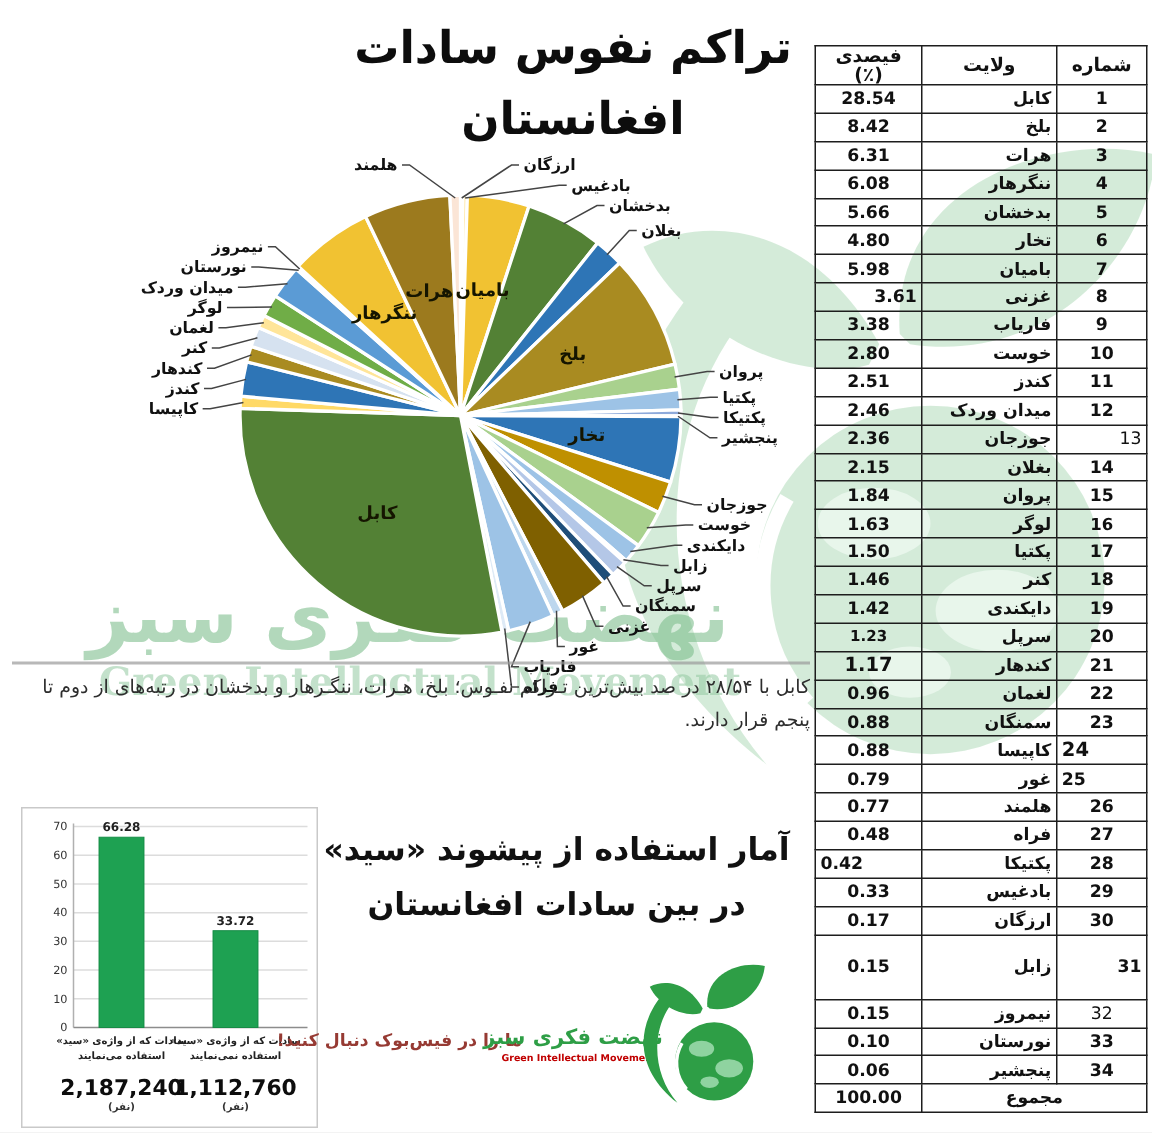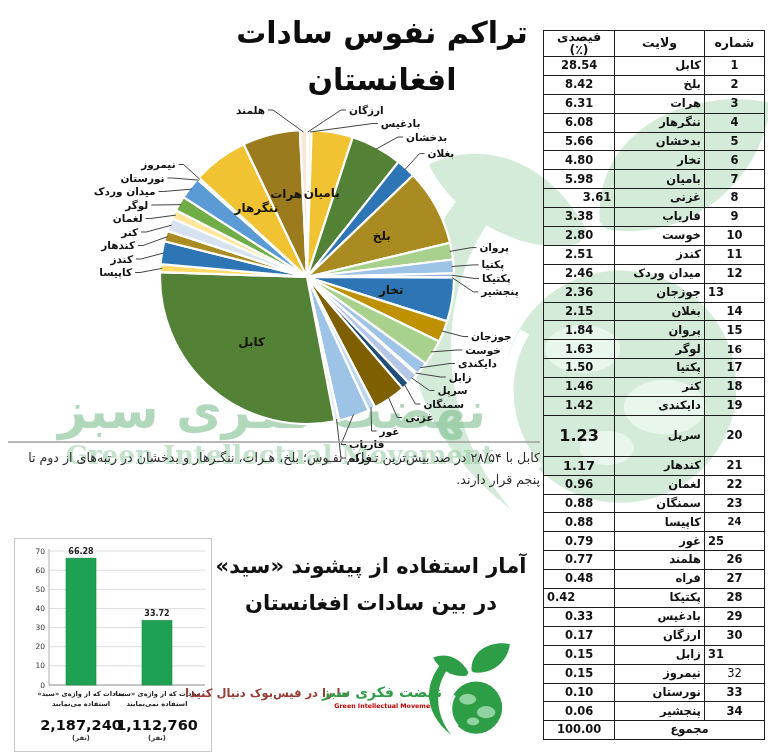--- a/index.html
+++ b/index.html
@@ -308,21 +308,21 @@
             <td style="text-align: center; border: 1.4px solid rgb(29, 29, 29); height: 17.9px; font-size: 11.5px; font-weight: bold; color: rgb(17, 17, 17); padding: 0px 3px; line-height: 1;">11</td>
             <td style="text-align: right; border: 1.4px solid rgb(29, 29, 29); height: 17.9px; font-size: 11.5px; font-weight: bold; color: rgb(17, 17, 17); padding: 0px 3px; line-height: 1;">کندز</td>
             <td style="text-align: center; border: 1.4px solid rgb(29, 29, 29); height: 17.9px; font-size: 11.5px; font-weight: bold; color: rgb(17, 17, 17); padding: 0px 3px; line-height: 1;">2.51</td>
           </tr>
           <tr>
             <td style="text-align: center; border: 1.4px solid rgb(29, 29, 29); height: 17.9px; font-size: 11.5px; font-weight: bold; color: rgb(17, 17, 17); padding: 0px 3px; line-height: 1;">12</td>
             <td style="text-align: right; border: 1.4px solid rgb(29, 29, 29); height: 17.9px; font-size: 11.5px; font-weight: bold; color: rgb(17, 17, 17); padding: 0px 3px; line-height: 1;">میدان وردک</td>
             <td style="text-align: center; border: 1.4px solid rgb(29, 29, 29); height: 17.9px; font-size: 11.5px; font-weight: bold; color: rgb(17, 17, 17); padding: 0px 3px; line-height: 1;">2.46</td>
           </tr>
           <tr>
-            <td style="text-align: left; border: 1.4px solid rgb(29, 29, 29); height: 17.9px; font-size: 11.5px; font-weight: bold; color: rgb(17, 17, 17); padding: 0px 3px; line-height: 1;">13</td>
+            <td style="text-align: right; border: 1.4px solid rgb(29, 29, 29); height: 17.9px; font-size: 11.5px; font-weight: normal; color: rgb(17, 17, 17); padding: 0px 3px; line-height: 1;">13</td>
             <td style="text-align: right; border: 1.4px solid rgb(29, 29, 29); height: 17.9px; font-size: 11.5px; font-weight: bold; color: rgb(17, 17, 17); padding: 0px 3px; line-height: 1;">جوزجان</td>
             <td style="text-align: center; border: 1.4px solid rgb(29, 29, 29); height: 17.9px; font-size: 11.5px; font-weight: bold; color: rgb(17, 17, 17); padding: 0px 3px; line-height: 1;">2.36</td>
           </tr>
           <tr>
             <td style="text-align: center; border: 1.4px solid rgb(29, 29, 29); height: 17.9px; font-size: 11.5px; font-weight: bold; color: rgb(17, 17, 17); padding: 0px 3px; line-height: 1;">14</td>
             <td style="text-align: right; border: 1.4px solid rgb(29, 29, 29); height: 17.9px; font-size: 11.5px; font-weight: bold; color: rgb(17, 17, 17); padding: 0px 3px; line-height: 1;">بغلان</td>
             <td style="text-align: center; border: 1.4px solid rgb(29, 29, 29); height: 17.9px; font-size: 11.5px; font-weight: bold; color: rgb(17, 17, 17); padding: 0px 3px; line-height: 1;">2.15</td>
           </tr>
           <tr>
             <td style="text-align: center; border: 1.4px solid rgb(29, 29, 29); height: 17.9px; font-size: 11.5px; font-weight: bold; color: rgb(17, 17, 17); padding: 0px 3px; line-height: 1;">15</td>
@@ -345,39 +345,39 @@
             <td style="text-align: center; border: 1.4px solid rgb(29, 29, 29); height: 17.9px; font-size: 11.5px; font-weight: bold; color: rgb(17, 17, 17); padding: 0px 3px; line-height: 1;">1.46</td>
           </tr>
           <tr>
             <td style="text-align: center; border: 1.4px solid rgb(29, 29, 29); height: 17.9px; font-size: 11.5px; font-weight: bold; color: rgb(17, 17, 17); padding: 0px 3px; line-height: 1;">19</td>
             <td style="text-align: right; border: 1.4px solid rgb(29, 29, 29); height: 17.9px; font-size: 11.5px; font-weight: bold; color: rgb(17, 17, 17); padding: 0px 3px; line-height: 1;">دایکندی</td>
             <td style="text-align: center; border: 1.4px solid rgb(29, 29, 29); height: 17.9px; font-size: 11.5px; font-weight: bold; color: rgb(17, 17, 17); padding: 0px 3px; line-height: 1;">1.42</td>
           </tr>
           <tr>
             <td style="text-align: center; border: 1.4px solid rgb(29, 29, 29); height: 17.9px; font-size: 11.5px; font-weight: bold; color: rgb(17, 17, 17); padding: 0px 3px; line-height: 1;">20</td>
             <td style="text-align: right; border: 1.4px solid rgb(29, 29, 29); height: 17.9px; font-size: 11.5px; font-weight: bold; color: rgb(17, 17, 17); padding: 0px 3px; line-height: 1;">سرپل</td>
-            <td style="text-align: center; border: 1.4px solid rgb(29, 29, 29); height: 17.9px; font-size: 16px; font-weight: bold; color: rgb(17, 17, 17); padding: 11px 3px; line-height: 1;">1.23</td>
+            <td style="text-align: center; border: 1.4px solid rgb(29, 29, 29); height: 17.9px; font-size: 10px; font-weight: bold; color: rgb(17, 17, 17); padding: 0px 3px; line-height: 1;">1.23</td>
           </tr>
           <tr>
             <td style="text-align: center; border: 1.4px solid rgb(29, 29, 29); height: 17.9px; font-size: 11.5px; font-weight: bold; color: rgb(17, 17, 17); padding: 0px 3px; line-height: 1;">21</td>
             <td style="text-align: right; border: 1.4px solid rgb(29, 29, 29); height: 17.9px; font-size: 11.5px; font-weight: bold; color: rgb(17, 17, 17); padding: 0px 3px; line-height: 1;">کندهار</td>
             <td style="text-align: center; border: 1.4px solid rgb(29, 29, 29); height: 17.9px; font-size: 13px; font-weight: bold; color: rgb(17, 17, 17); padding: 0px 3px; line-height: 1;">1.17</td>
           </tr>
           <tr>
             <td style="text-align: center; border: 1.4px solid rgb(29, 29, 29); height: 17.9px; font-size: 11.5px; font-weight: bold; color: rgb(17, 17, 17); padding: 0px 3px; line-height: 1;">22</td>
             <td style="text-align: right; border: 1.4px solid rgb(29, 29, 29); height: 17.9px; font-size: 11.5px; font-weight: bold; color: rgb(17, 17, 17); padding: 0px 3px; line-height: 1;">لغمان</td>
             <td style="text-align: center; border: 1.4px solid rgb(29, 29, 29); height: 17.9px; font-size: 11.5px; font-weight: bold; color: rgb(17, 17, 17); padding: 0px 3px; line-height: 1;">0.96</td>
           </tr>
           <tr>
             <td style="text-align: center; border: 1.4px solid rgb(29, 29, 29); height: 17.9px; font-size: 11.5px; font-weight: bold; color: rgb(17, 17, 17); padding: 0px 3px; line-height: 1;">23</td>
             <td style="text-align: right; border: 1.4px solid rgb(29, 29, 29); height: 17.9px; font-size: 11.5px; font-weight: bold; color: rgb(17, 17, 17); padding: 0px 3px; line-height: 1;">سمنگان</td>
             <td style="text-align: center; border: 1.4px solid rgb(29, 29, 29); height: 17.9px; font-size: 11.5px; font-weight: bold; color: rgb(17, 17, 17); padding: 0px 3px; line-height: 1;">0.88</td>
           </tr>
           <tr>
-            <td style="text-align: center; border: 1.4px solid rgb(29, 29, 29); height: 17.9px; font-size: 10px; font-weight: bold; color: rgb(17, 17, 17); padding: 0px 3px; line-height: 1;">24</td>
+            <td style="text-align: left; border: 1.4px solid rgb(29, 29, 29); height: 17.9px; font-size: 13px; font-weight: bold; color: rgb(17, 17, 17); padding: 0px 3px; line-height: 1;">24</td>
             <td style="text-align: right; border: 1.4px solid rgb(29, 29, 29); height: 17.9px; font-size: 11.5px; font-weight: bold; color: rgb(17, 17, 17); padding: 0px 3px; line-height: 1;">کاپیسا</td>
             <td style="text-align: center; border: 1.4px solid rgb(29, 29, 29); height: 17.9px; font-size: 11.5px; font-weight: bold; color: rgb(17, 17, 17); padding: 0px 3px; line-height: 1;">0.88</td>
           </tr>
           <tr>
             <td style="text-align: left; border: 1.4px solid rgb(29, 29, 29); height: 17.9px; font-size: 11.5px; font-weight: bold; color: rgb(17, 17, 17); padding: 0px 3px; line-height: 1;">25</td>
             <td style="text-align: right; border: 1.4px solid rgb(29, 29, 29); height: 17.9px; font-size: 11.5px; font-weight: bold; color: rgb(17, 17, 17); padding: 0px 3px; line-height: 1;">غور</td>
             <td style="text-align: center; border: 1.4px solid rgb(29, 29, 29); height: 17.9px; font-size: 11.5px; font-weight: bold; color: rgb(17, 17, 17); padding: 0px 3px; line-height: 1;">0.79</td>
           </tr>
           <tr>
             <td style="text-align: center; border: 1.4px solid rgb(29, 29, 29); height: 17.9px; font-size: 11.5px; font-weight: bold; color: rgb(17, 17, 17); padding: 0px 3px; line-height: 1;">26</td>
@@ -398,21 +398,21 @@
             <td style="text-align: center; border: 1.4px solid rgb(29, 29, 29); height: 17.9px; font-size: 11.5px; font-weight: bold; color: rgb(17, 17, 17); padding: 0px 3px; line-height: 1;">29</td>
             <td style="text-align: right; border: 1.4px solid rgb(29, 29, 29); height: 17.9px; font-size: 11.5px; font-weight: bold; color: rgb(17, 17, 17); padding: 0px 3px; line-height: 1;">بادغیس</td>
             <td style="text-align: center; border: 1.4px solid rgb(29, 29, 29); height: 17.9px; font-size: 11.5px; font-weight: bold; color: rgb(17, 17, 17); padding: 0px 3px; line-height: 1;">0.33</td>
           </tr>
           <tr>
             <td style="text-align: center; border: 1.4px solid rgb(29, 29, 29); height: 17.9px; font-size: 11.5px; font-weight: bold; color: rgb(17, 17, 17); padding: 0px 3px; line-height: 1;">30</td>
             <td style="text-align: right; border: 1.4px solid rgb(29, 29, 29); height: 17.9px; font-size: 11.5px; font-weight: bold; color: rgb(17, 17, 17); padding: 0px 3px; line-height: 1;">ارزگان</td>
             <td style="text-align: center; border: 1.4px solid rgb(29, 29, 29); height: 17.9px; font-size: 11.5px; font-weight: bold; color: rgb(17, 17, 17); padding: 0px 3px; line-height: 1;">0.17</td>
           </tr>
           <tr>
-            <td style="text-align: left; border: 1.4px solid rgb(29, 29, 29); height: 17.9px; font-size: 11.5px; font-weight: bold; color: rgb(17, 17, 17); padding: 0px 3px; line-height: 1;">31</td>
+            <td style="text-align: right; border: 1.4px solid rgb(29, 29, 29); height: 17.9px; font-size: 11.5px; font-weight: bold; color: rgb(17, 17, 17); padding: 12px 3px; line-height: 1;">31</td>
             <td style="text-align: right; border: 1.4px solid rgb(29, 29, 29); height: 17.9px; font-size: 11.5px; font-weight: bold; color: rgb(17, 17, 17); padding: 0px 3px; line-height: 1;">زابل</td>
             <td style="text-align: center; border: 1.4px solid rgb(29, 29, 29); height: 17.9px; font-size: 11.5px; font-weight: bold; color: rgb(17, 17, 17); padding: 0px 3px; line-height: 1;">0.15</td>
           </tr>
           <tr>
             <td style="text-align: center; border: 1.4px solid rgb(29, 29, 29); height: 17.9px; font-size: 11.5px; font-weight: normal; color: rgb(17, 17, 17); padding: 0px 3px; line-height: 1;">32</td>
             <td style="text-align: right; border: 1.4px solid rgb(29, 29, 29); height: 17.9px; font-size: 11.5px; font-weight: bold; color: rgb(17, 17, 17); padding: 0px 3px; line-height: 1;">نیمروز</td>
             <td style="text-align: center; border: 1.4px solid rgb(29, 29, 29); height: 17.9px; font-size: 11.5px; font-weight: bold; color: rgb(17, 17, 17); padding: 0px 3px; line-height: 1;">0.15</td>
           </tr>
           <tr>
             <td style="text-align: center; border: 1.4px solid rgb(29, 29, 29); height: 17.9px; font-size: 11.5px; font-weight: bold; color: rgb(17, 17, 17); padding: 0px 3px; line-height: 1;">33</td>

